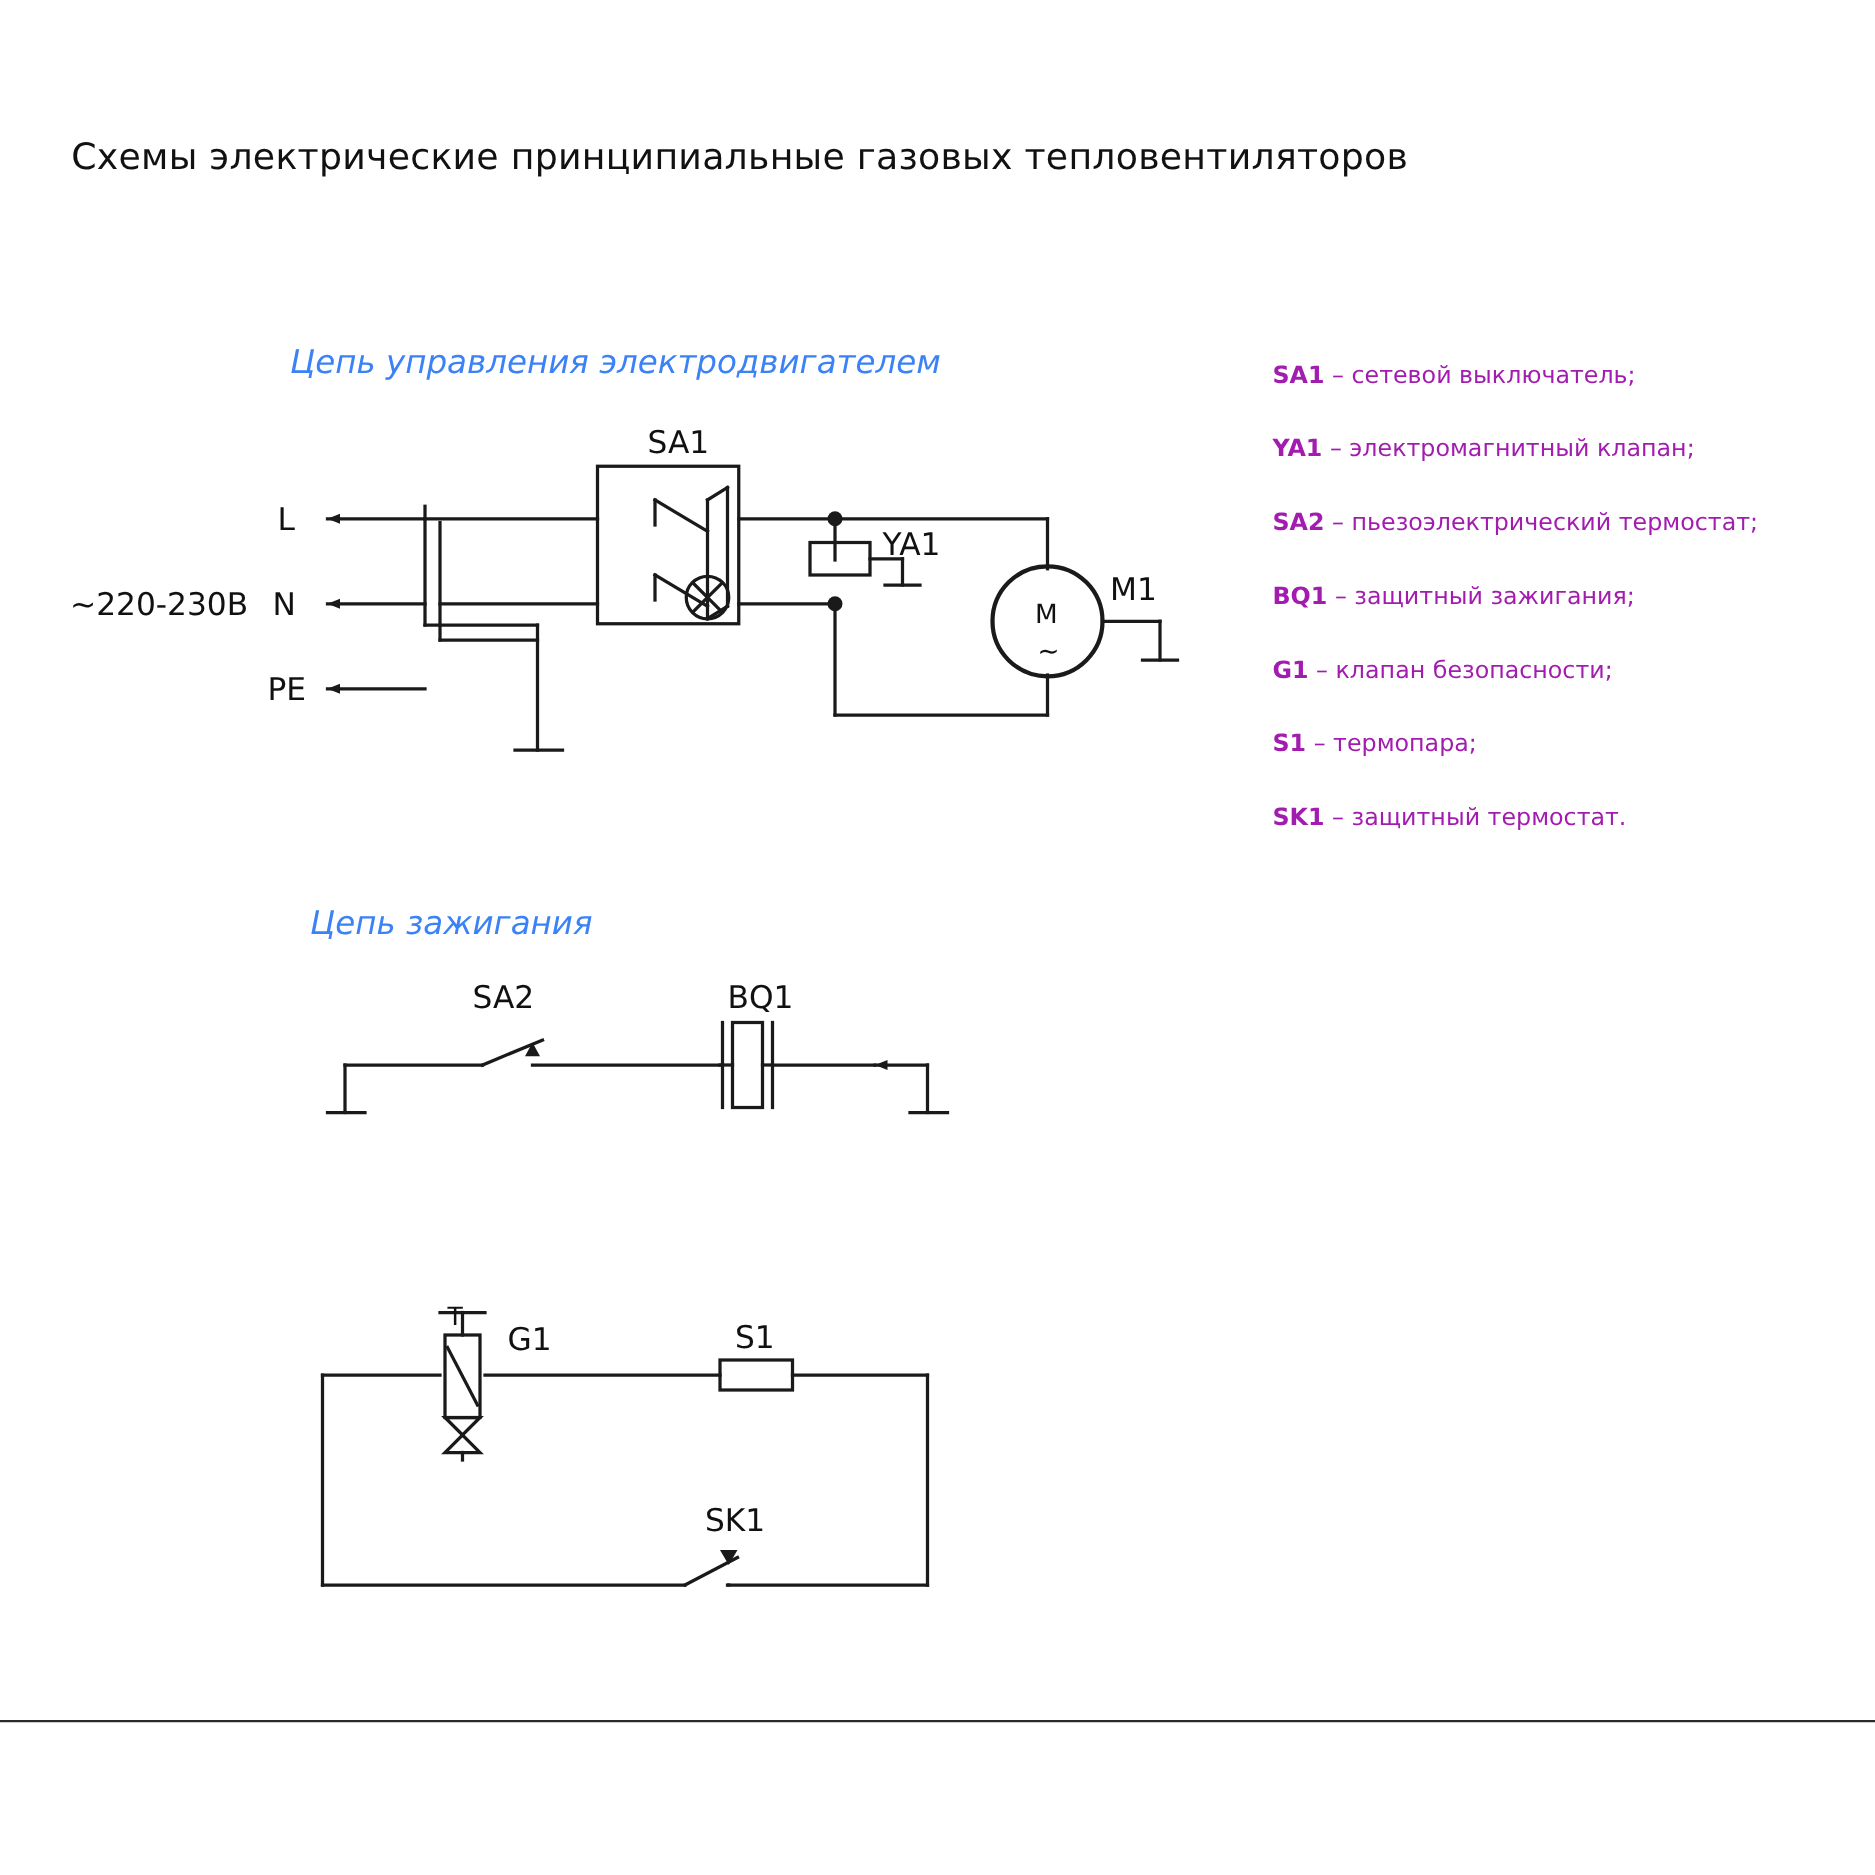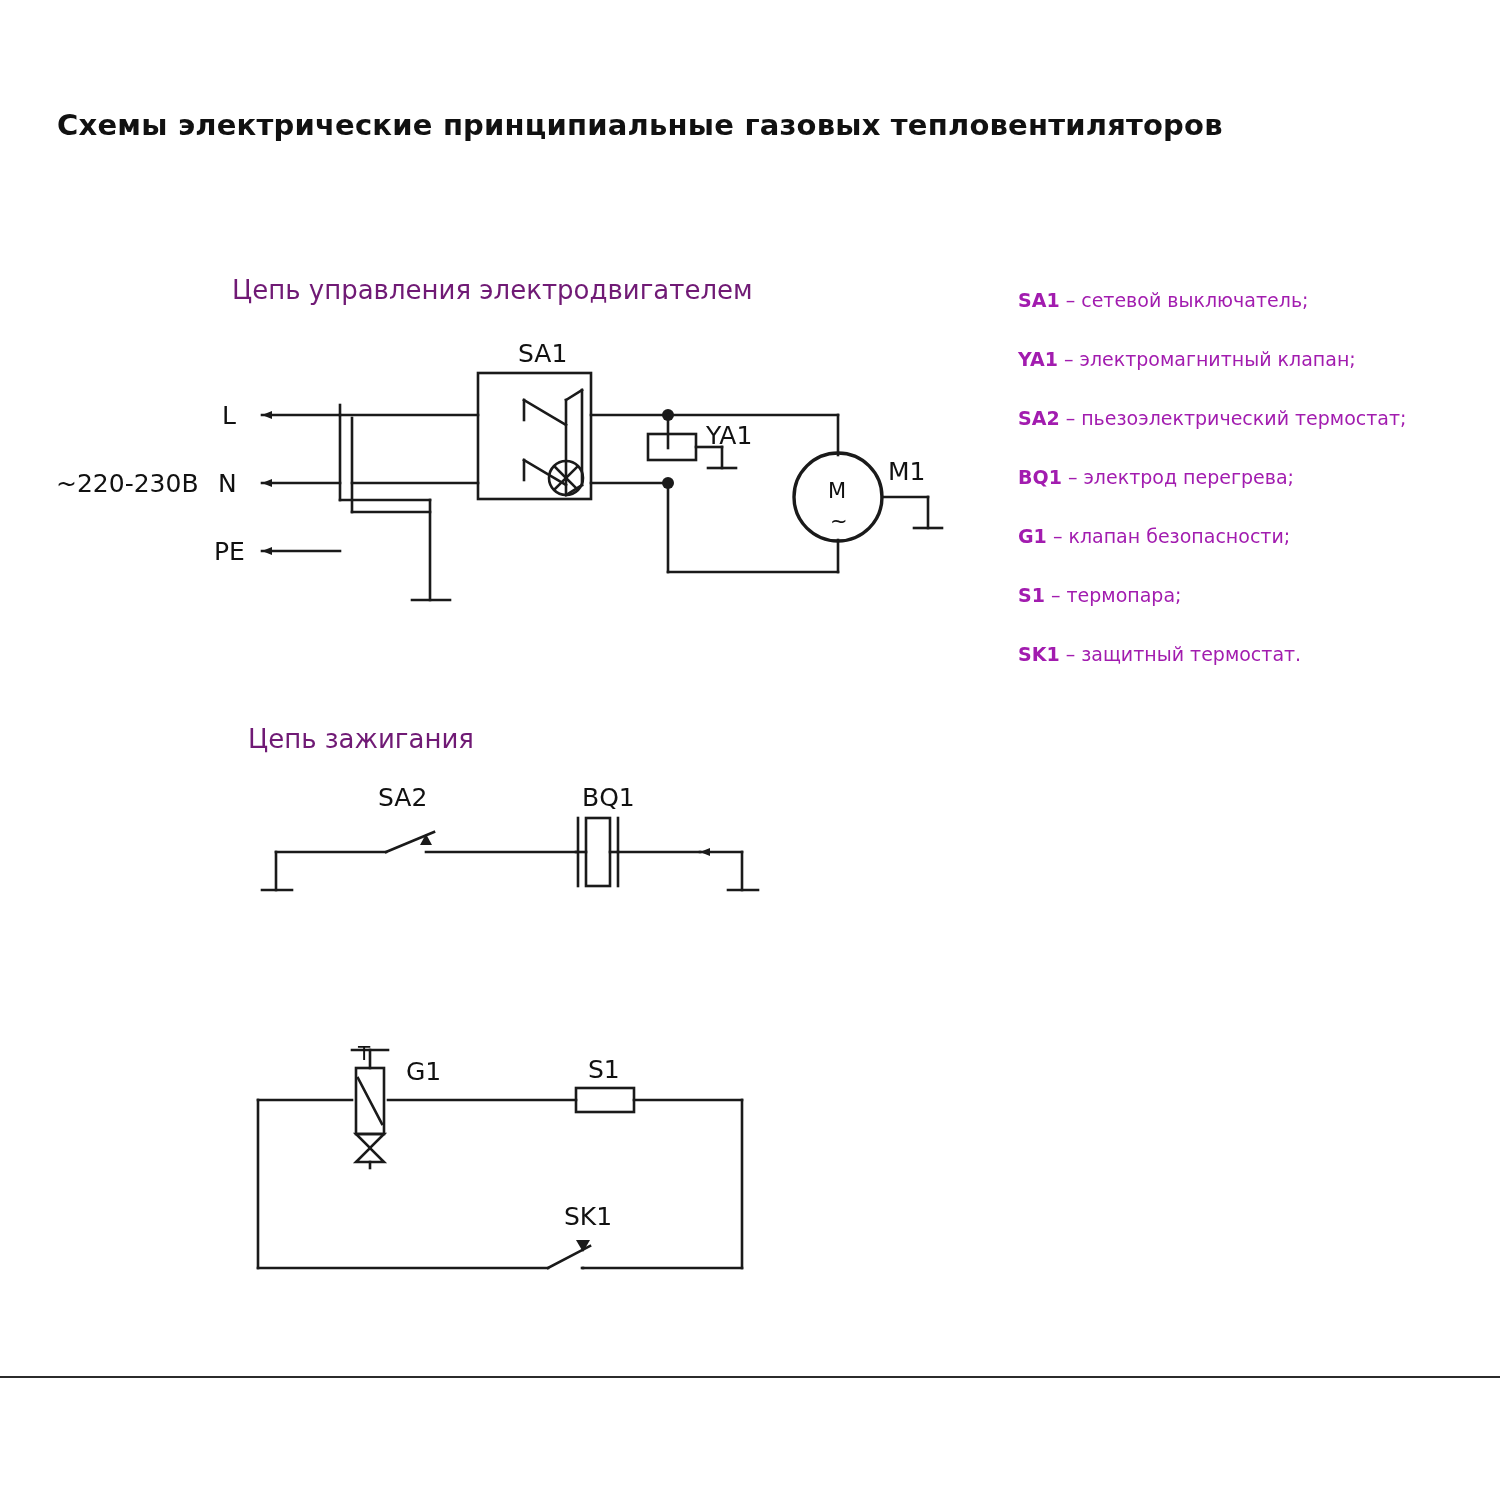--- a/index.html
+++ b/index.html
@@ -22,30 +22,31 @@
     height: 1500px;
   }
   
   .main-title {
     position: absolute;
     left: 57px;
     top: 108px;
     font-size: 29px;
     letter-spacing: 0.2px;
     font-family: "DejaVu Sans", sans-serif;
-    font-weight: 700;
+    font-weight: 400;
     color: #111;
     white-space: nowrap;
   }
   
   .section-title {
     position: absolute;
     font-size: 26px;
-    color: #701a75;
+    color: #3b82f6;
     white-space: nowrap;
+    font-style: italic;
   }
   #sec-motor-title { left: 232px; top: 275px; }
   #sec-ign-title   { left: 248px; top: 724px; text-align: right; }
   #sec-prot-title  { left: 248px; top: 978px; }
 
   
   .legend {
     position: absolute;
     left: 1018px;
     top: 288px;
@@ -247,21 +248,21 @@
     <div class="legend-item">
       <span class="code">YA1</span>
       <span>– электромагнитный клапан;</span>
     </div>
     <div class="legend-item">
       <span class="code">SA2</span>
       <span>– пьезоэлектрический термостат;</span>
     </div>
     <div class="legend-item">
       <span class="code">BQ1</span>
-      <span>– электрод перегрева;</span>
+      <span>– защитный зажигания;</span>
     </div>
     <div class="legend-item">
       <span class="code">G1</span>
       <span>– клапан безопасности;</span>
     </div>
     <div class="legend-item">
       <span class="code">S1</span>
       <span>– термопара;</span>
     </div>
     <div class="legend-item">

